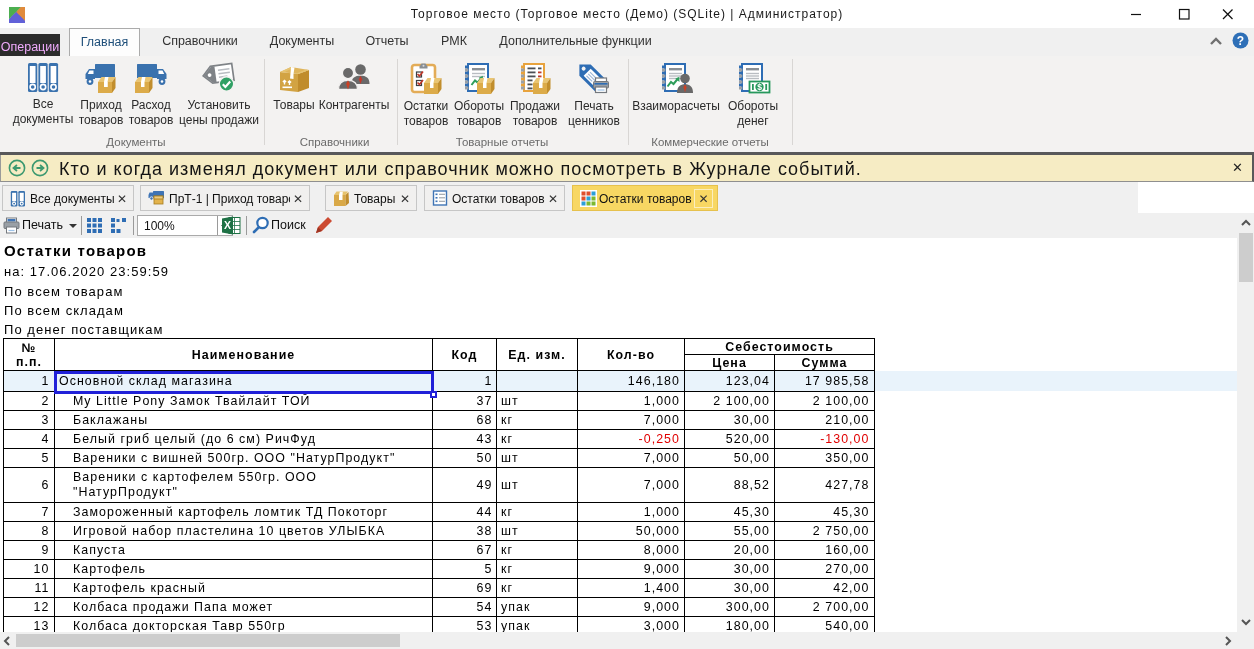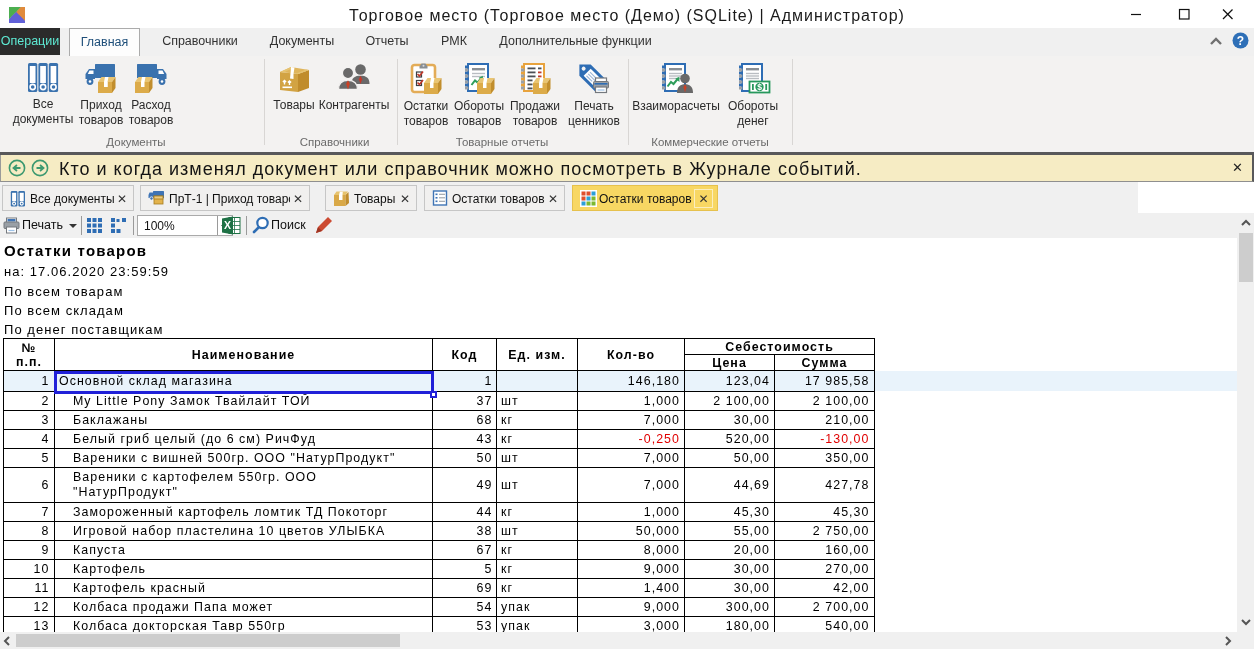--- a/index.html
+++ b/index.html
@@ -2,25 +2,25 @@
 <html><head>
 <meta charset="utf-8">
 <style>
   * { margin:0; padding:0; box-sizing:border-box; }
   html,body { width:1254px; height:649px; overflow:hidden; }
   body { font-family:"Liberation Sans", sans-serif; position:relative; background:#fff; }
   .abs { position:absolute; }
 
   
   #titlebar { left:0; top:0; width:1254px; height:28px; background:#fff; }
-  #apptitle { left:0; top:7px; width:1254px; text-align:center; font-size:16px; color:#1a1a1a; letter-spacing:1.0px; }
+  #apptitle { left:0; top:7px; width:1254px; text-align:center; font-size:12px; color:#1a1a1a; letter-spacing:1.0px; }
 
   
   #menubar { left:0; top:28px; width:1254px; height:28px; background:#f0f0f0; }
-  #opbtn { left:0; top:0; width:60px; height:27px; background:#2b2b2b; color:#5eead4; font-size:12.5px; text-align:center; line-height:26px; }
+  #opbtn { left:0; top:6px; width:60px; height:27px; background:#2b2b2b; color:#f0abfc; font-size:12.5px; text-align:center; line-height:26px; }
   .mtab { top:0; height:28px; font-size:12.5px; color:#323232; text-align:center; line-height:27px; }
   #tab-active { left:69px; top:0; width:71px; height:28px; background:#fdfdfd; border:1px solid #ababab; border-bottom:none; color:#1e4e79; line-height:27px; font-size:12.5px; text-align:center; }
 
   
   #ribbon { left:0; top:56px; width:1254px; height:99px; background:#f3f2f1; border-bottom:3px solid #58585a; box-sizing:border-box; }
   .rbtn { top:6px; text-align:center; font-size:12px; color:#2b2b2b; line-height:15px; }
   .rbtn svg { display:block; margin:0 auto 4px auto; }
   .rgroup { top:80px; text-align:center; font-size:11.5px; color:#6a6a6a; }
   .rsep { top:3px; width:1px; height:86px; background:#d8d6d4; }
 
@@ -170,20 +170,35 @@
       <g transform="translate(2,15)">
         <path d="M0 5 L14 5 L14 16 L0 16 Z" fill="#dcab49"></path>
         <path d="M0 5 L3.5 0 L17.5 0 L14 5 Z" fill="#e9c573"></path>
         <path d="M14 5 L17.5 0 L17.5 11 L14 16 Z" fill="#c18e2d"></path>
         <path d="M7 0 L10.5 0 L9.5 5 L9.5 10 L6 10 L6 5 Z" fill="#fff"></path>
       </g>
     </svg>
     Расход<br>товаров
   </div>
 
+  <div class="rbtn abs" style="left:167px;width:104px;">
+    <svg width="36" height="32" viewBox="0 0 36 32">
+      <g transform="rotate(-8 16 12)">
+        <path d="M2 12 L10.5 3.5 L32 3.5 L32 20.5 L10.5 20.5 Z" fill="#fff" stroke="#7f8387" stroke-width="1.7"></path>
+        <path d="M2.8 12 L10.8 4.2 L14.5 4.2 L14.5 19.8 L10.8 19.8 Z" fill="#7f8387"></path>
+        <circle cx="8.5" cy="12" r="1.9" fill="#fff"></circle>
+        <line x1="17.5" y1="8.5" x2="29" y2="8.5" stroke="#b9bdc2" stroke-width="1.5"></line>
+        <line x1="17.5" y1="12" x2="29" y2="12" stroke="#b9bdc2" stroke-width="1.5"></line>
+        <line x1="17.5" y1="15.5" x2="26" y2="15.5" stroke="#b9bdc2" stroke-width="1.5"></line>
+      </g>
+      <circle cx="25.5" cy="22" r="7.2" fill="#30a065" stroke="#f3f2f1" stroke-width="1.4"></circle>
+      <path d="M21.8 22.2 L24.4 24.9 L29.2 19.6" fill="none" stroke="#fff" stroke-width="2.2"></path>
+    </svg>
+    Установить<br>цены продажи
+  </div>
 
   <div class="rbtn abs" style="left:268px;width:52px;">
     <svg width="33" height="32" viewBox="0 0 33 32">
       <path d="M2 10 L20 12 L20 30 L2 28 Z" fill="#d2a343"></path>
       <path d="M20 12 L31 8 L31 26 L20 30 Z" fill="#c08c2c"></path>
       <path d="M2 10 L13 5 L31 8 L20 12 Z" fill="#dfb55c"></path>
       <path d="M2 10 L13 5 L16 5.4 L5.5 10.4 Z" fill="#e6c371"></path>
       <path d="M20 12 L31 8 L28 7.6 L17.8 11.7 Z" fill="#e6c371"></path>
       <path d="M13 5 L16.5 5.5 L15.5 12 L15.5 17 L12 16.6 L12.6 10.5 Z" fill="#fff"></path>
       <g stroke="#fff" stroke-width="1.4" fill="none">
@@ -616,21 +631,21 @@
             <td class="num">7,000</td>
             <td class="num">50,00</td>
             <td class="num">350,00</td>
           </tr>
     <tr style="height:34.6px;">
             <td class="num">6</td>
             <td style="white-space:normal;line-height:15px;"><span style="padding-left:14px">Вареники с картофелем 550гр. ООО</span><br><span style="padding-left:14px">"НатурПродукт"</span></td>
             <td class="num">49</td>
             <td class="ctr">шт</td>
             <td class="num">7,000</td>
-            <td class="num">44,69</td>
+            <td class="num">88,52</td>
             <td class="num">427,78</td>
           </tr>
     <tr class="datarow">
             <td class="num">7</td>
             <td><span style="padding-left:14px">Замороженный картофель ломтик ТД Покоторг</span></td>
             <td class="num">44</td>
             <td class="ctr">кг</td>
             <td class="num">1,000</td>
             <td class="num">45,30</td>
             <td class="num">45,30</td>

